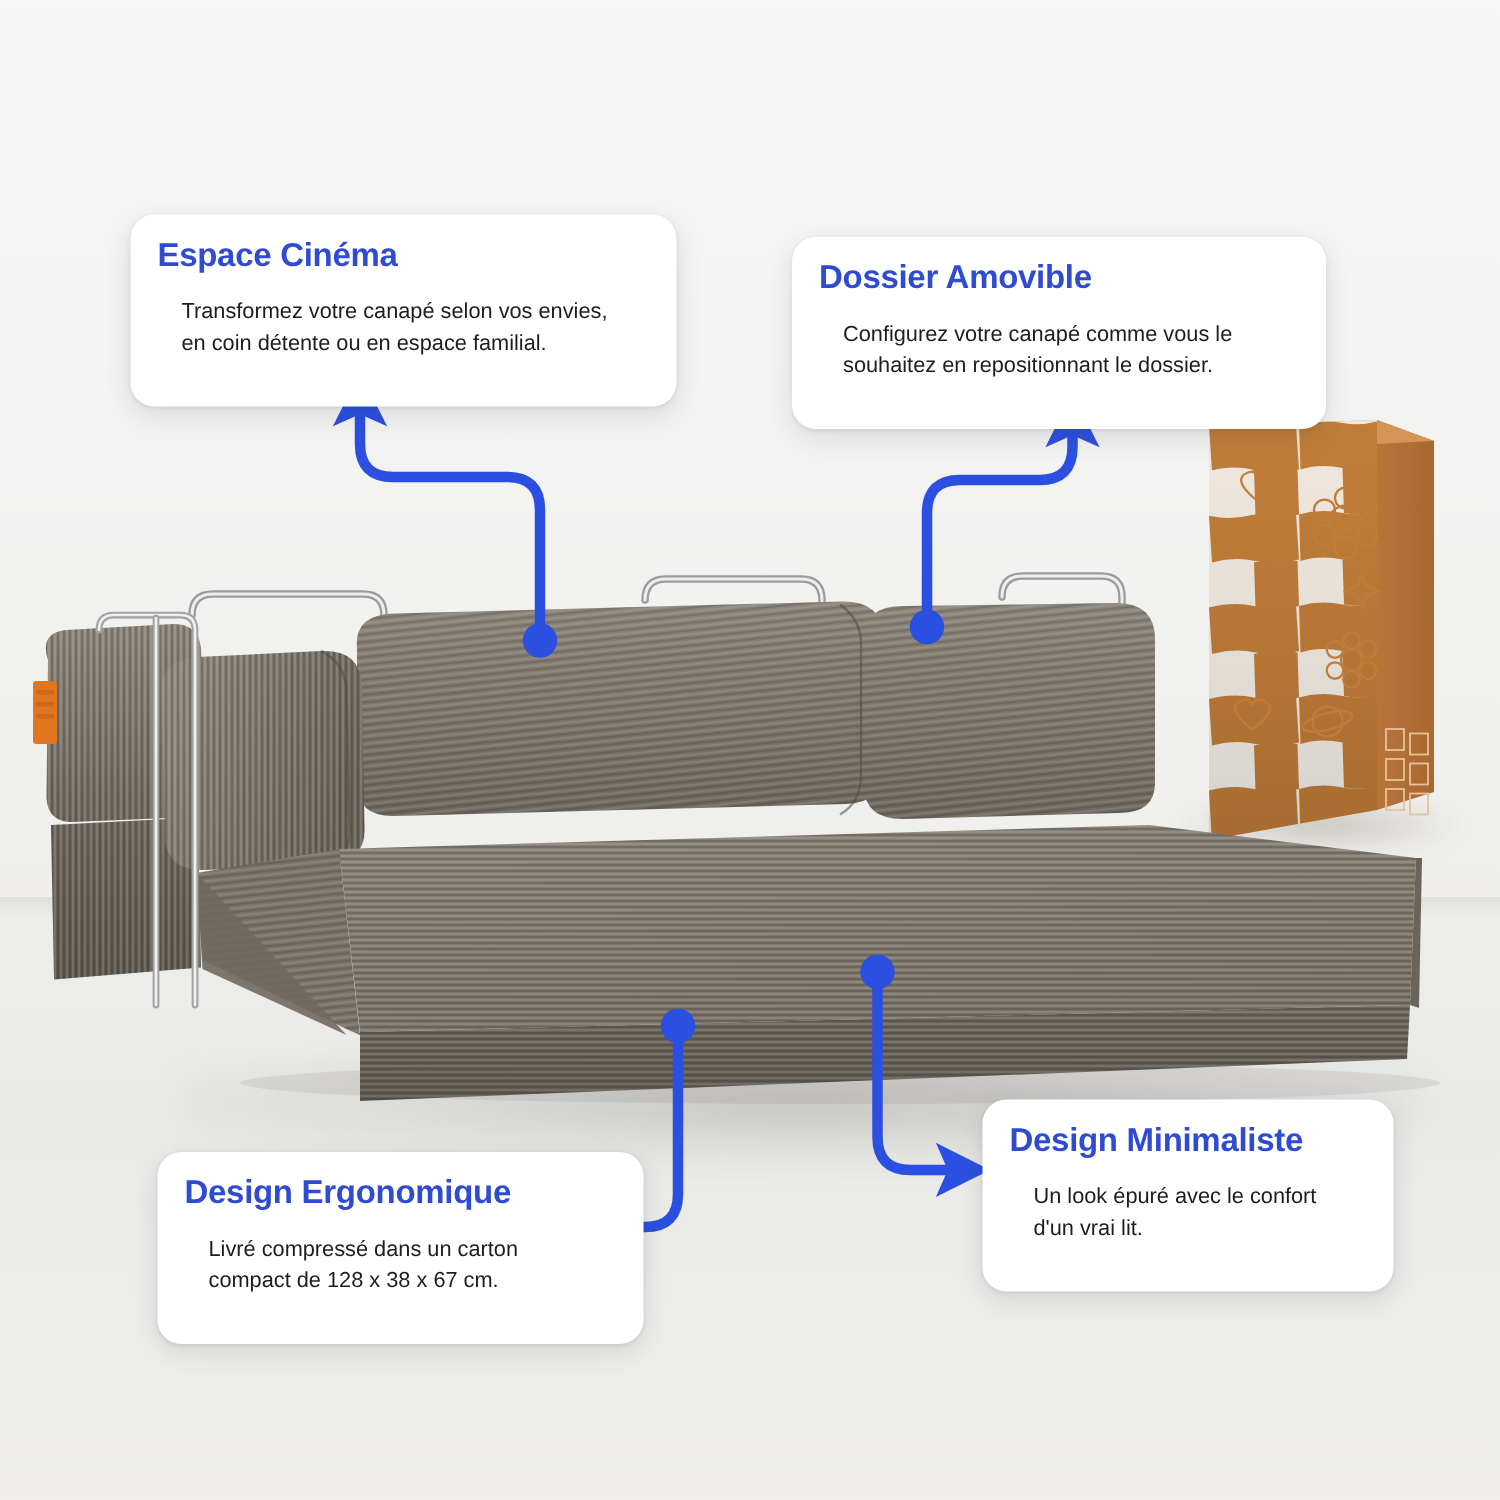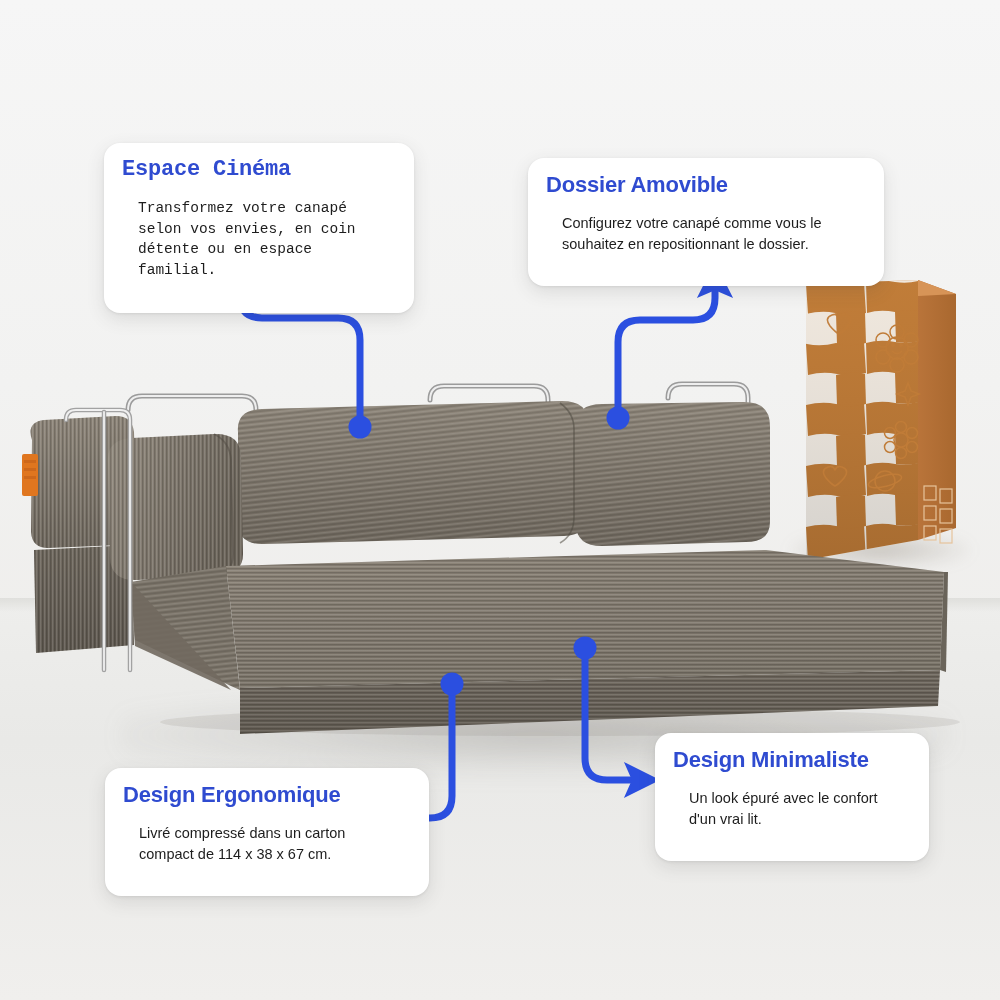--- a/index.html
+++ b/index.html
@@ -35,21 +35,21 @@
   #box{position:absolute;left:800px;top:278px;width:160px;height:288px;}
 
   
   .card{position:absolute;background:#ffffff;border-radius:16px;
         box-shadow:0 6px 18px rgba(60,60,60,.13), 0 1px 3px rgba(60,60,60,.10);
         padding:14px 18px 16px 18px;box-sizing:border-box;}
   .card h3{margin:0 0 6px 0;font-size:22px;font-weight:bold;letter-spacing:-.2px;
         color:#2f4bd0;line-height:1.15;}
   .card p{margin:16px;font-size:14.5px;line-height:1.42;color:#1d1d1d;}
 
-  #card-cinema     {left:104px; top:143px; width:310px;font-family:Liberation Mono, monospace;}
+  #card-cinema     {left:87px; top:143px; width:364px;}
   #card-dossier    {left:528px;top:158px; width:356px;}
   #card-ergonomique{left:105px; top:768px; width:324px;}
   #card-minimaliste{left:655px;top:733px; width:274px;}
 
   #arrows{position:absolute;left:0;top:0;width:1000px;height:1000px;pointer-events:none;}
 </style>
 </head>
 <body>
 
 <div id="stage">
@@ -289,21 +289,21 @@
     <p>Transformez votre canapé selon vos envies, en coin détente ou en espace familial.</p>
   </div>
 
   <div class="card" id="card-dossier">
     <h3>Dossier Amovible</h3>
     <p>Configurez votre canapé comme vous le souhaitez en repositionnant le dossier.</p>
   </div>
 
   <div class="card" id="card-ergonomique">
     <h3>Design Ergonomique</h3>
-    <p>Livré compressé dans un carton compact de 114 x 38 x 67 cm.</p>
+    <p>Livré compressé dans un carton compact de 128 x 38 x 67 cm.</p>
   </div>
 
   <div class="card" id="card-minimaliste">
     <h3>Design Minimaliste</h3>
     <p>Un look épuré avec le confort d'un vrai lit.</p>
   </div>
 
 </div>
 
 </body></html>

